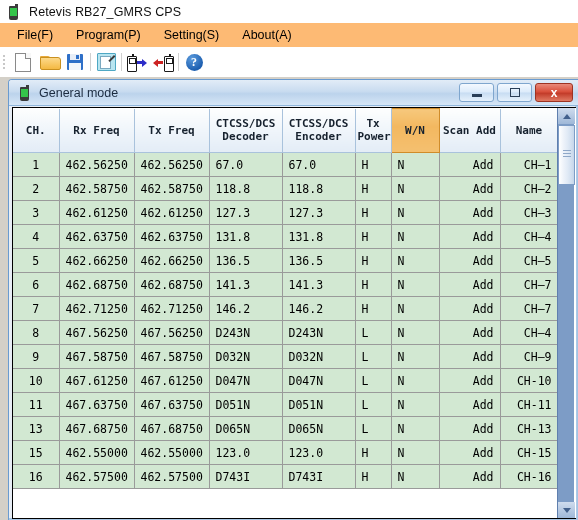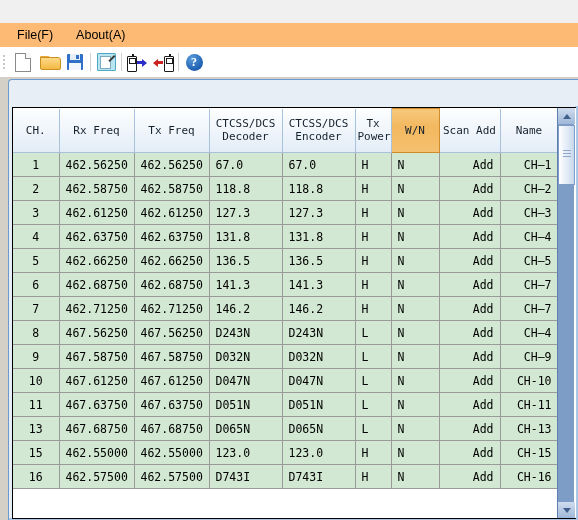--- a/index.html
+++ b/index.html
@@ -188,21 +188,21 @@
   table.grid {
     border-collapse: collapse;
     table-layout: fixed;
     width: 545px;
     font-family: "DejaVu Sans Mono", monospace;
   }
   table.grid th {
     background: linear-gradient(#fdfefe 0%, #eef4fa 55%, #e3ecf6 100%);
     border-right:1px solid #a9c2dc;
     border-bottom:1px solid #a9c2dc;
-    font-weight: normal;
+    font-weight: bold;
     font-size: 11px;
     color: #16212e;
     height: 44px;
     line-height: 13px;
     padding: 0 2px;
     box-sizing:border-box;
   }
   table.grid th.sel {
     background: linear-gradient(#f6c87c 0%, #f3b860 40%, #f4c070 100%);
     border:1px solid #d08c2a;
@@ -264,23 +264,35 @@
   .child-bottom-edge {
     position:absolute; left:0; bottom:0; width:100%; height:2px;
     background:#a8c6e4;
   }
 </style>
 </head>
 <body>
 
 <div id="app">
 
+  <div class="app-titlebar">
+    <div class="app-icon">
+      <div class="radio-glyph">
+        <div class="ant"></div>
+          <div class="body"></div>
+          <div class="screen"></div>
+      </div>
+    </div>
+    <div class="app-title-text">Retevis RB27_GMRS CPS</div>
+  </div>
 
   <div class="menubar">
     <div class="menu-item">File(F)</div>
+    <div class="menu-item">Program(P)</div>
+    <div class="menu-item">Setting(S)</div>
     <div class="menu-item">About(A)</div>
   </div>
 
   <div class="toolbar">
     <div class="grip">
         <i></i>
         <i></i>
         <i></i>
         <i></i>
       </div>
@@ -339,20 +351,42 @@
 
     <div class="tb-btn">
       <span class="ic-help">?</span>
     </div>
   </div>
 
   <div class="mdi-client">
 
     <div class="child-win">
 
+      <div class="child-titlebar">
+        <div class="child-icon">
+          <div class="radio-glyph">
+            <div class="ant"></div>
+              <div class="body"></div>
+              <div class="screen"></div>
+          </div>
+        </div>
+        <div class="child-title-text">General mode</div>
+
+        <div class="win-btns">
+          <div class="win-btn">
+            <span class="wb-min"></span>
+          </div>
+          <div class="win-btn">
+            <span class="wb-max"></span>
+          </div>
+          <div class="win-btn close">
+            <span class="wb-close">x</span>
+          </div>
+        </div>
+      </div>
 
       <div class="child-right-edge"></div>
       <div class="child-bottom-edge"></div>
 
       <div class="grid-wrap">
         <table class="grid">
           <colgroup>
             <col style="width:46px">
               <col style="width:75px">
               <col style="width:75px">

